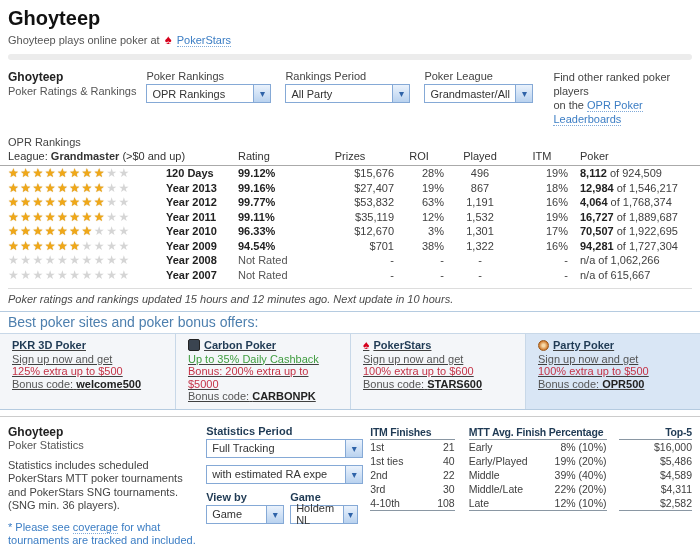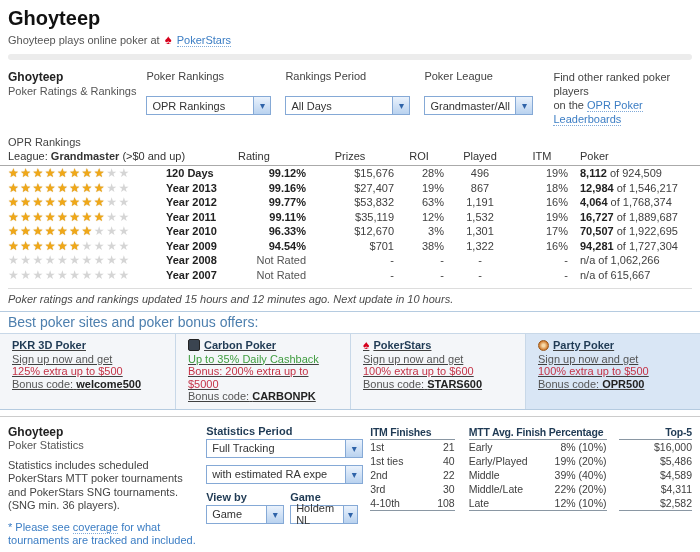--- a/index.html
+++ b/index.html
@@ -10,41 +10,41 @@
   .hdr .sub{margin-top:2px;color:#555;}
   .spade{color:#d6001c;font-size:13px;margin:0 2px;}
   a.lnk{color:#3b7dc4;text-decoration:none;border-bottom:1px dotted #7fa9d8;cursor:pointer;}
   .graybar{height:6px;background:#ececec;border-radius:3px;margin:7px 0 0 0;}
   
   .panel{padding:10px 8px 0 8px;display:flex;align-items:flex-start;}
   .who{width:160px;}
   .who .nm{font-weight:bold;font-size:12px;color:#222;}
   .who .sb{color:#555;margin-top:1px;}
   .ctl{margin-right:14px;}
-  .ctl .lab{color:#444;margin-bottom:14px;}
+  .ctl .lab{color:#444;margin-bottom:2px;}
   .sel{display:flex;justify-content:space-between;align-items:center;border:1px solid #85a9d6;background:#fff;height:17px;padding-left:5px;color:#333;cursor:pointer;}
   .sel .arr{width:16px;height:17px;background:linear-gradient(#eaf2fc,#b9d2ef);border-left:1px solid #85a9d6;color:#2f63a8;font-size:10px;line-height:17px;text-align:center;}
   .find{margin-left:6px;line-height:14px;color:#444;}
   
   .opr-title{padding:10px 8px 0 8px;color:#444;}
   .rt-head{display:flex;align-items:flex-end;border-bottom:1px solid #aaa;padding:2px 8px 3px 8px;color:#333;}
   .c-league{width:230px;}
   .c-rating{width:68px;}
   .c-prizes{width:88px;text-align:right;}
   .c-roi{width:50px;text-align:right;}
   .c-played{width:72px;text-align:right;}
   .c-itm{width:52px;text-align:right;}
   .c-rank{flex:1;padding-left:12px;}
   .rt-head .c-prizes,.rt-head .c-roi,.rt-head .c-played,.rt-head .c-itm{text-align:center;}
   .rrow{display:flex;align-items:center;height:14.5px;padding:0 8px;}
   .r-stars{width:158px;font-size:12px;letter-spacing:1.5px;line-height:14px;}
   .st.g{color:#f0a818;text-shadow:0 0 1px #c07f00;}
   .st.x{color:#d5d5d5;}
   .r-period{width:72px;font-weight:bold;color:#222;}
-  .r-rating{width:68px;font-weight:bold;color:#222;text-align:right;}
+  .r-rating{width:68px;font-weight:bold;color:#222;}
   .r-prizes{width:88px;text-align:right;}
   .r-roi{width:50px;text-align:right;}
   .r-played{width:72px;text-align:center;}
   .r-itm{width:52px;text-align:right;}
   .r-rank{flex:1;padding-left:12px;}
   .r-rank b{color:#222;}
   .rrow.nr .r-rating{font-weight:normal;color:#555;}
   .rrow.nr .r-rank b{font-weight:normal;color:#404040;}
   .upd{margin:6px 8px 0 8px;padding-top:4px;border-top:1px solid #ddd;font-style:italic;color:#4a4a4a;}
   
@@ -107,21 +107,21 @@
   <div class="ctl">
     <div class="lab">Poker Rankings</div>
     <div class="sel" style="width:118px">
       <span>OPR Rankings</span>
       <span class="arr">▾</span>
     </div>
   </div>
   <div class="ctl">
     <div class="lab">Rankings Period</div>
     <div class="sel" style="width:118px">
-      <span>All Days</span>
+      <span>All Party</span>
       <span class="arr">▾</span>
     </div>
   </div>
   <div class="ctl">
     <div class="lab">Poker League</div>
     <div class="sel" style="width:102px">
       <span>Grandmaster/All</span>
       <span class="arr">▾</span>
     </div>
   </div>

